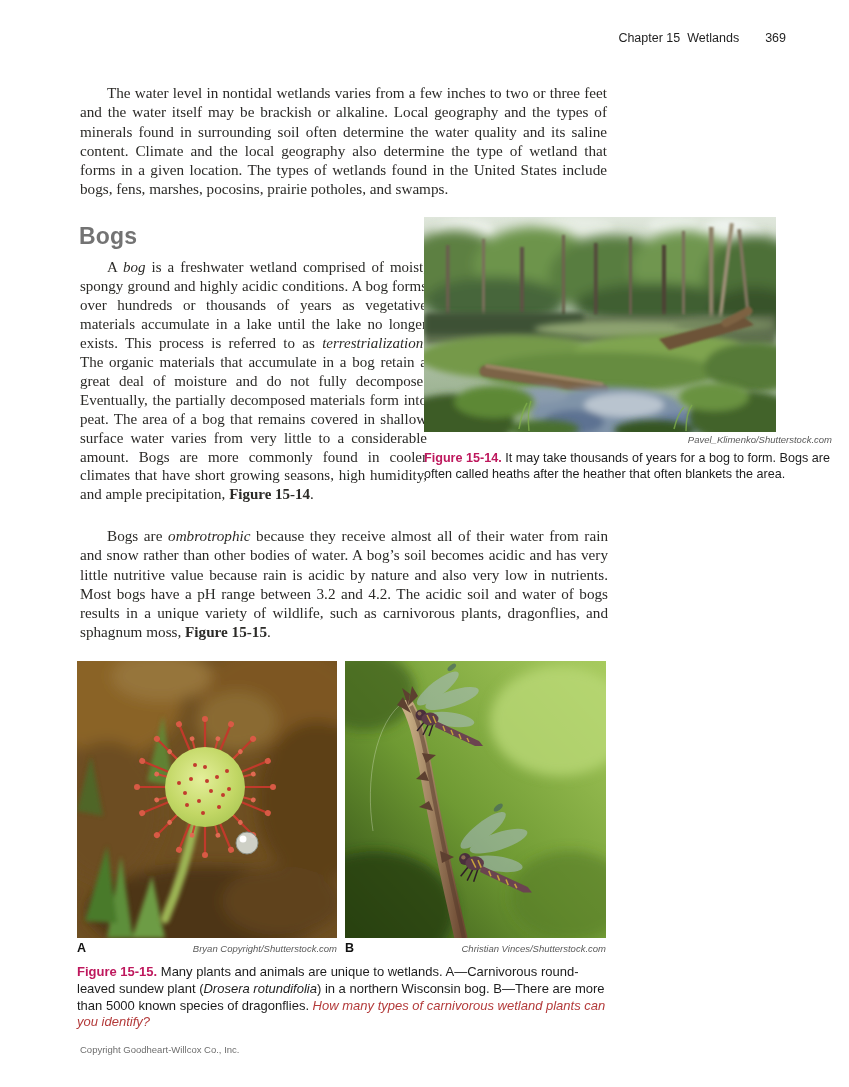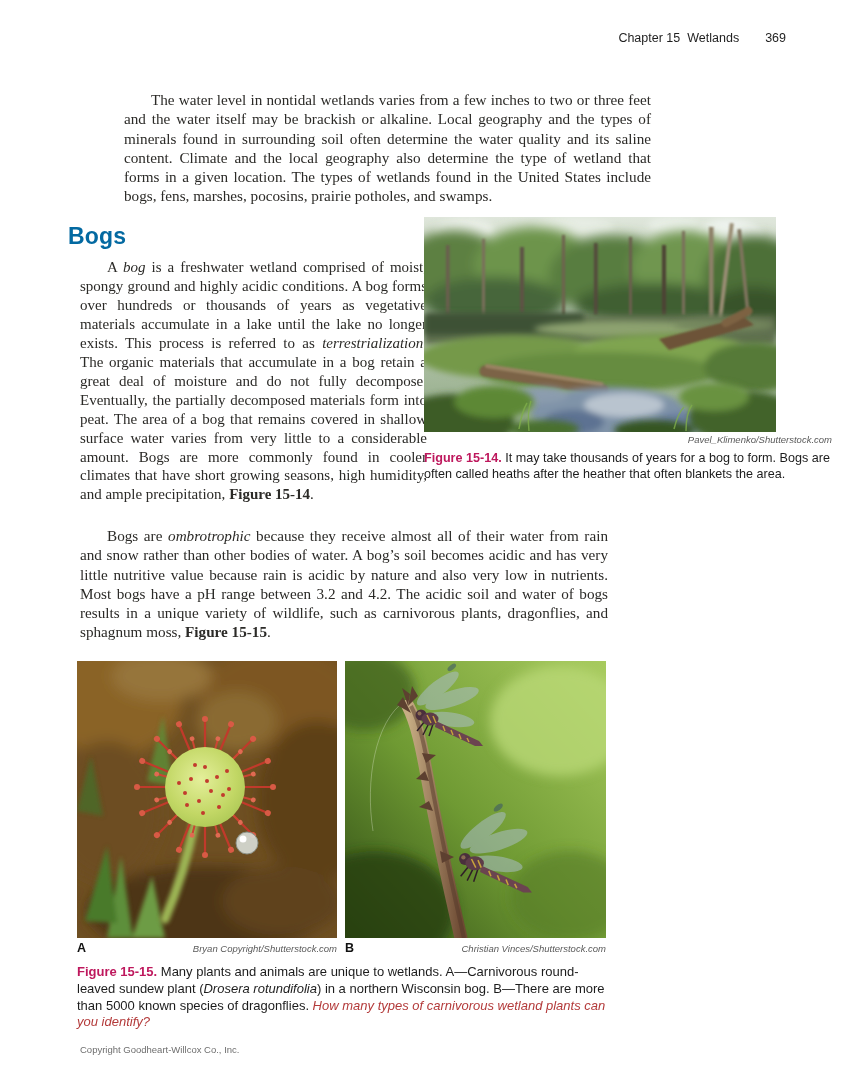--- a/index.html
+++ b/index.html
@@ -6,25 +6,25 @@
   .page{position:relative;width:849px;height:1087px;background:#ffffff;margin:0 auto;
         overflow:hidden;font-family:"Liberation Serif",serif;color:#2b2a27;}
   
   .pg-header{position:absolute;top:31px;right:63px;font-family:"Liberation Sans",sans-serif;
              font-size:12.5px;color:#1f1f1f;}
   .pg-header .sec{margin-left:7px;}
   .pg-header .num{margin-left:26px;}
   
   .bodypara{position:absolute;text-align:justify;text-indent:27px;
             font-size:15.2px;line-height:19.2px;}
-  .para1{left:80px;top:75px;width:527px;margin-left:44px;}
+  .para1{left:80px;top:68px;width:527px;}
   .para2{left:80px;top:511px;width:528px;}
   .bogs-col{left:80px;top:243px;width:347px;font-size:15px;line-height:18.95px;}
-  .section-heading{position:absolute;left:68px;top:208px;font-family:"Liberation Sans",sans-serif;
-                   font-weight:bold;font-size:23px;color:#0369a1;letter-spacing:.2px;}
+  .section-heading{position:absolute;left:79px;top:208px;font-family:"Liberation Sans",sans-serif;
+                   font-weight:bold;font-size:23px;color:#737373;letter-spacing:.2px;}
   
   .rt-b{font-weight:bold;}
   .rt-i{font-style:italic;}
   .rt-bi{font-weight:normal;font-style:italic;}
   .rt-red{color:#b33a3a;font-style:italic;}
   
   .fig14{position:absolute;left:424px;top:217px;width:408px;}
   .fig15{position:absolute;left:77px;top:661px;width:529px;}
   .photo{overflow:hidden;background:#9db57f;}
   .photo svg{display:block;width:100%;height:100%;}

